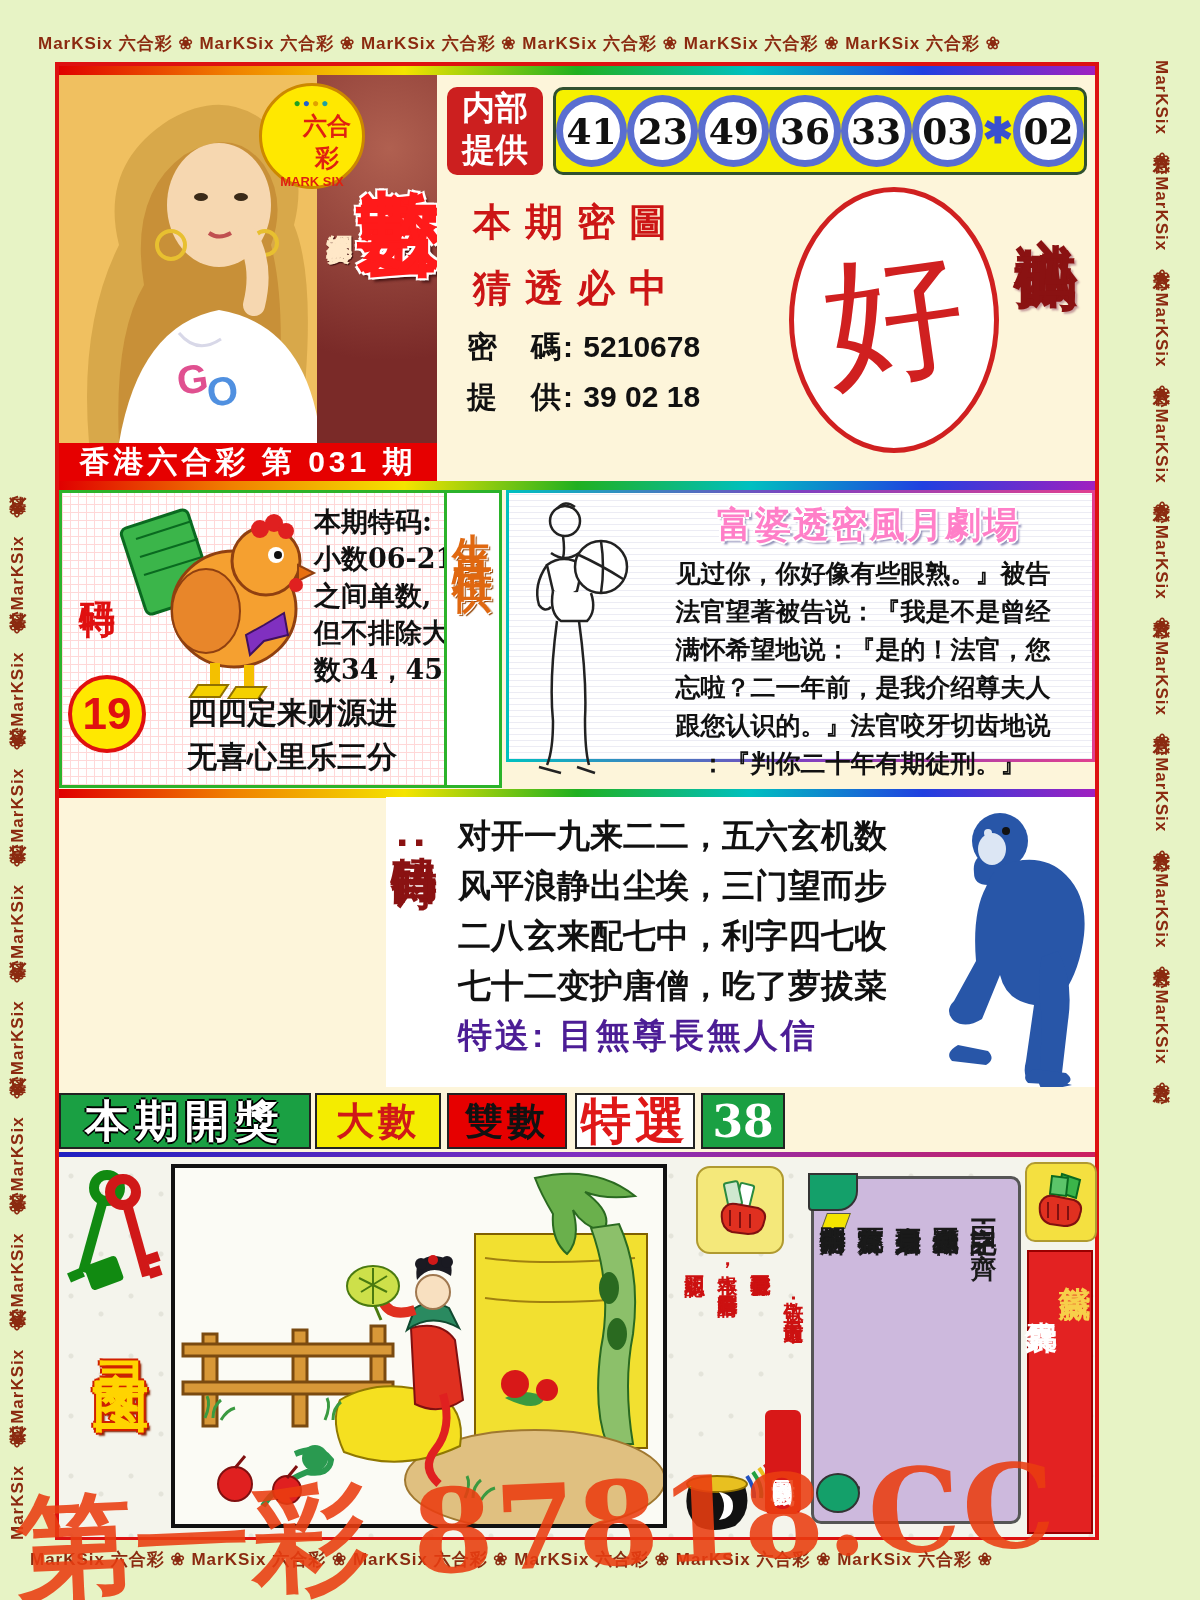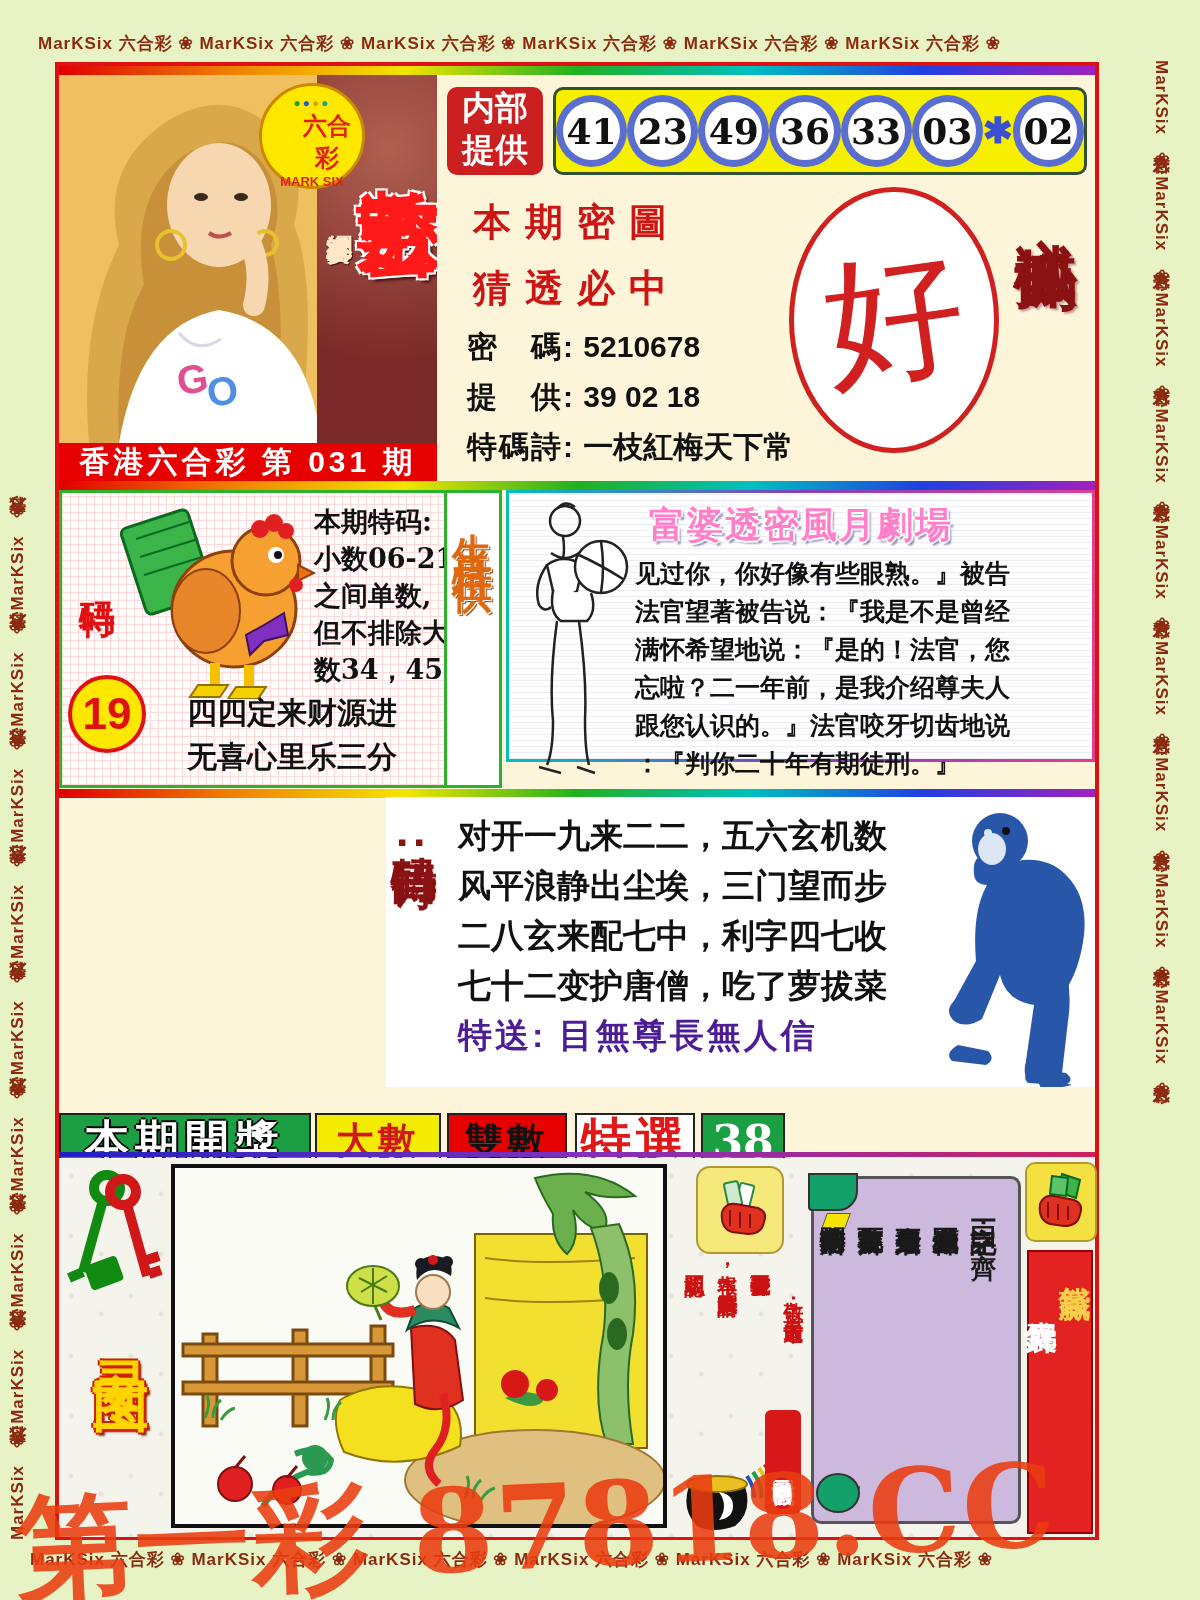--- a/index.html
+++ b/index.html
@@ -71,21 +71,21 @@
   .zodiac-lines{position:absolute;left:252px;top:10px;width:186px;font-size:27px;font-weight:bold;
         color:#111;line-height:37px;font-family:"DejaVu Serif",serif;}
   .zodiac-poem{position:absolute;left:70px;top:198px;width:320px;font-size:30px;font-weight:bold;
         color:#111;line-height:44px;font-family:"DejaVu Serif",serif;text-align:center;}
   .zo-right{position:absolute;right:0;top:0;width:52px;height:292px;border-left:3px solid #2bb32b;
         background:#fff;display:flex;justify-content:center;}
   .zo-right-label{writing-mode:vertical-rl;font-size:40px;font-weight:bold;color:#e06810;
         letter-spacing:14px;padding-top:8px;text-shadow:1px 1px 0 #fff,2px 2px 1px #904000;}
   .theater-box{position:absolute;left:447px;top:0;width:589px;height:272px;background:#fff;
         border:3px solid;border-image:linear-gradient(90deg,#00c0c0,#8040c0,#e04090) 1;box-sizing:border-box;
-        background-image:repeating-linear-gradient(0deg,#ececf4 0 1px,transparent 1px 6px);}
+        background-image:repeating-linear-gradient(0deg,#ececf4 0 1px,transparent 1px 6px);text-align:center;}
   .theater-title{position:absolute;left:140px;top:8px;width:440px;font-size:36px;font-weight:bold;
         color:#ff7fc8;letter-spacing:2px;
         text-shadow:-2px 0 #fff,2px 0 #fff,0 -2px #fff,0 2px #fff,3px 3px 2px #9090b8;}
   .theater-lines{position:absolute;left:126px;top:62px;width:456px;font-size:25px;font-weight:bold;
         color:#111;line-height:38px;font-family:"DejaVu Serif",serif;}
   
   .sec-third{position:absolute;left:0;top:731px;width:1036px;height:352px;}
   .fortune-box{position:absolute;left:0;top:0;width:323px;height:352px;
         background:linear-gradient(180deg,#3f9e17,#b9d437 55%,#52a81e);
         border:3px solid #1a6a10;box-sizing:border-box;text-align:center;}
@@ -98,21 +98,21 @@
   .poem-area{position:absolute;left:327px;top:0;width:709px;height:290px;background:#fff;}
   .poem-title{position:absolute;left:6px;top:22px;writing-mode:vertical-rl;font-size:46px;
         font-weight:bold;color:#8a1212;line-height:1;letter-spacing:4px;}
   .poem-lines{position:absolute;left:72px;top:14px;width:490px;font-size:33px;font-weight:bold;
         color:#111;line-height:50px;font-family:"DejaVu Serif",serif;white-space:nowrap;}
   .poem-special{position:absolute;left:72px;top:216px;font-size:34px;font-weight:bold;color:#4c1d95;letter-spacing:3px;}
   .poem-provide{position:absolute;left:72px;top:258px;font-size:34px;font-weight:bold;}
   .poem-provide .lab{color:#b02020;}
   .poem-provide .val{color:#1a6b3a;letter-spacing:4px;}
   .monkey-svg{position:absolute;left:556px;top:4px;}
-  .result-bar{position:absolute;left:0;top:296px;width:1036px;height:64px;display:flex;margin-top:20px;}
+  .result-bar{position:absolute;left:0;top:296px;width:1036px;height:64px;display:flex;}
   .rc{height:56px;display:flex;align-items:center;justify-content:center;font-weight:bold;
         border:2px solid #222;box-sizing:border-box;}
   .rc0{width:252px;background:#1aa043;color:#fff;font-size:44px;letter-spacing:6px;
         text-shadow:-2px 0 #000,2px 0 #000,0 -2px #000,0 2px #000;}
   .rc1{width:126px;background:#f4ec00;color:#d01818;font-size:38px;letter-spacing:4px;margin-left:4px;}
   .rc2{width:120px;background:#e60000;color:#111;font-size:38px;letter-spacing:4px;margin-left:6px;}
   .rc3{width:120px;background:#ffffff;color:#e01818;font-size:50px;letter-spacing:4px;margin-left:8px;}
   .rc4{width:84px;background:#1aa043;color:#fff;font-size:44px;margin-left:6px;
         font-family:"DejaVu Serif",serif;}
   
@@ -225,24 +225,20 @@
         <div class="secret1">本期密圖</div>
         <div class="secret2">猜透必中</div>
         <div class="info-row" style="top:252px;">
           <span class="lab">密　碼:</span>
           <span class="val">5210678</span>
         </div>
         <div class="info-row" style="top:302px;">
           <span class="lab">提　供:</span>
           <span class="val">39 02 18</span>
         </div>
-        <div class="info-row" style="top:352px;">
-          <span class="lab">特碼詩:</span>
-          <span class="val">一枝紅梅天下常</span>
-        </div>
         <div class="seal-circle">
           <span class="seal-char">好</span>
         </div>
         <div class="right-slogan">心诚抓码</div>
       </div>
     </div>
 
     <div class="rainbow" style="top:415px;"></div>
 
     <div class="sec-mid">

